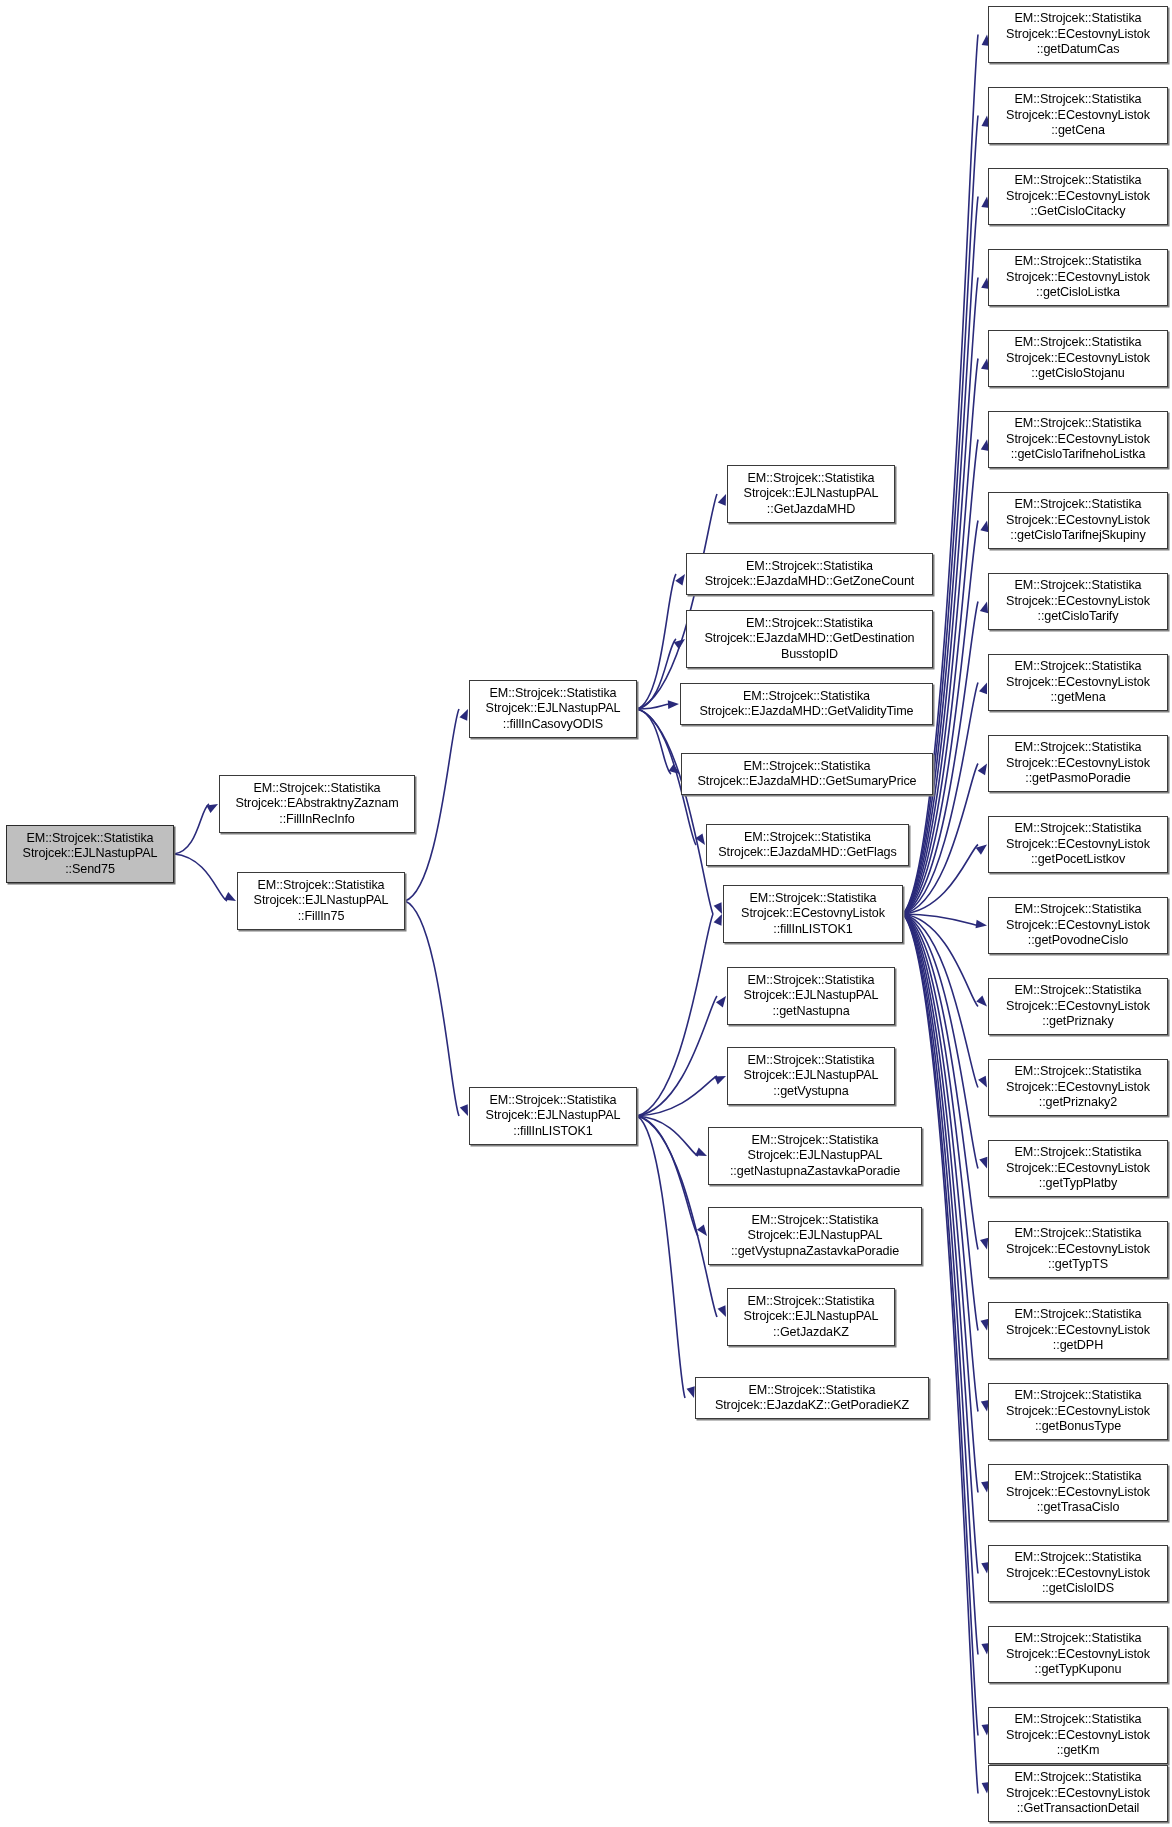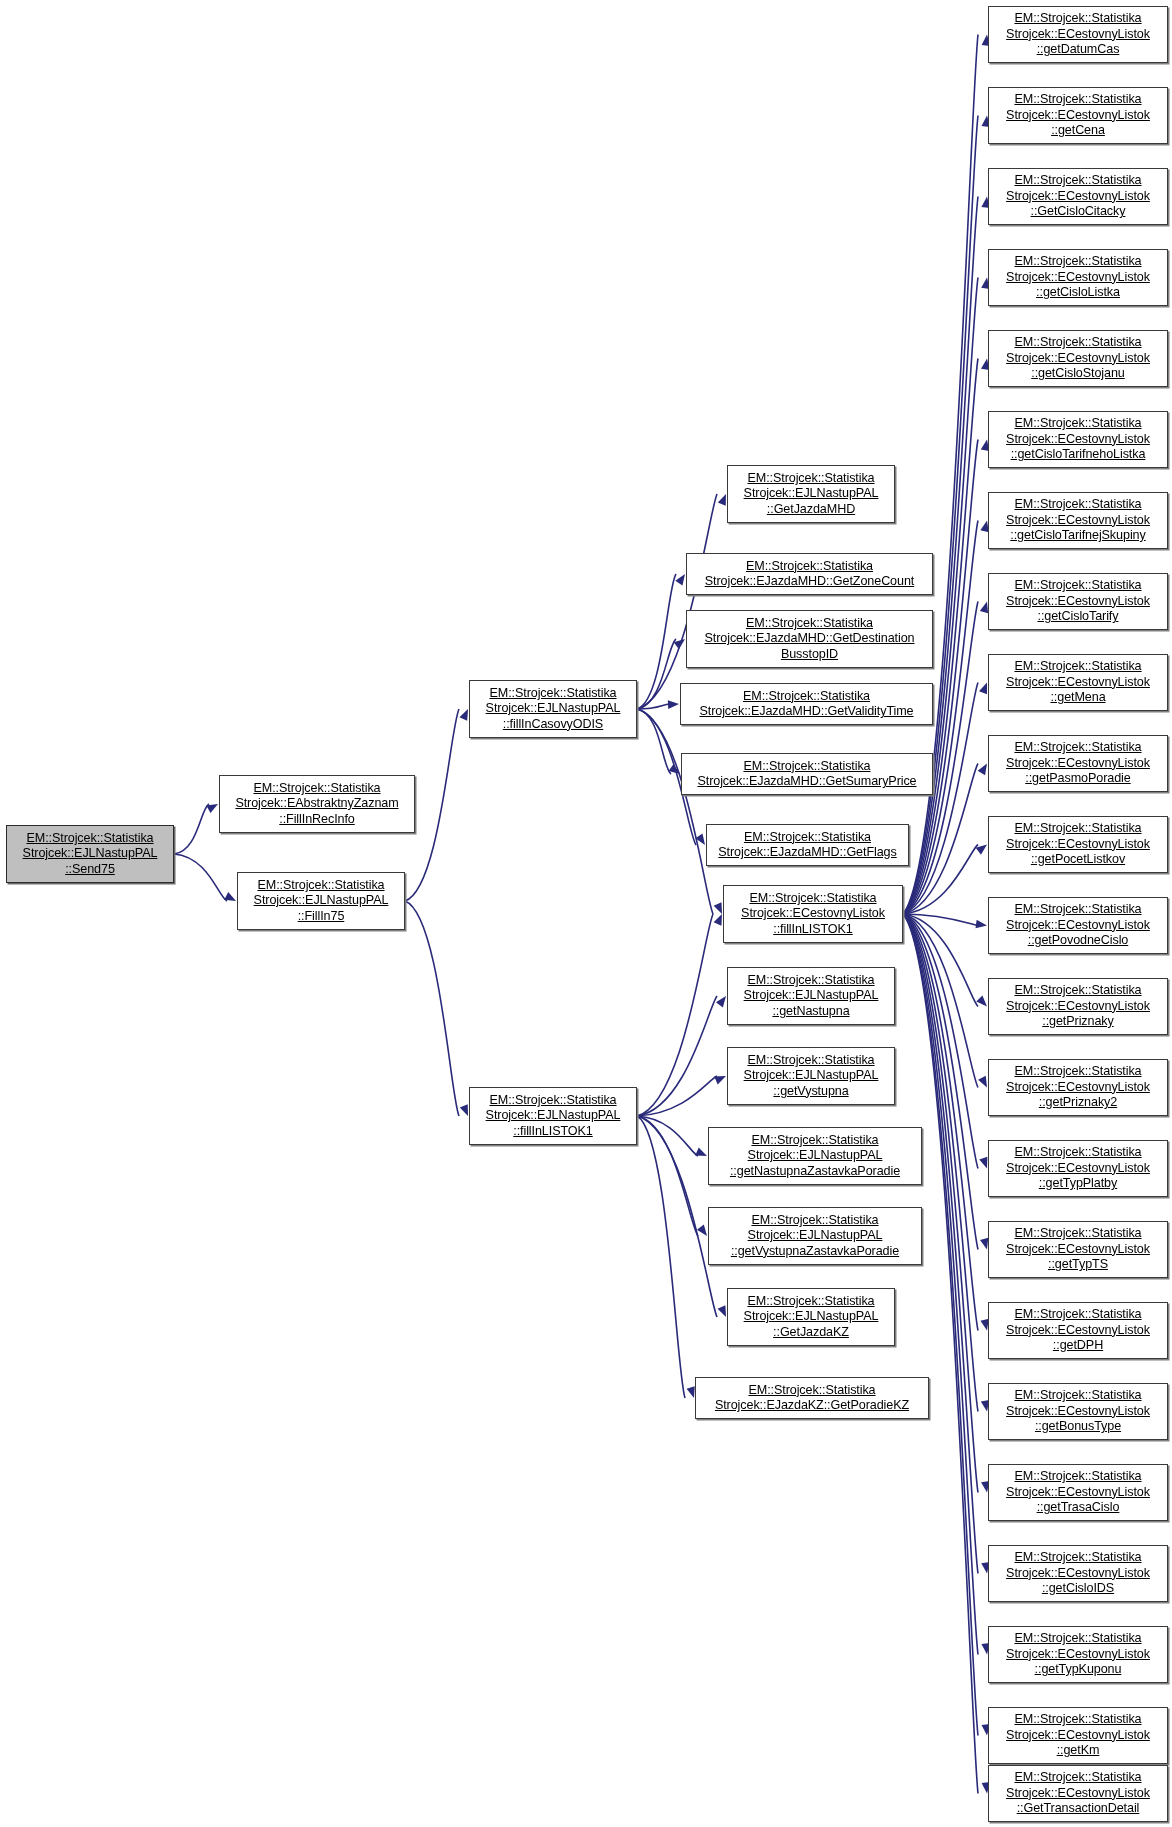--- a/index.html
+++ b/index.html
@@ -51,21 +51,20 @@
     box-shadow: 1.5px 1.5px 0 0 #808080;
   }
   .node.root {
     background: #bfbfbf;
     box-shadow: 1.5px 1.5px 0 0 #6a6a6a;
     border-color: #2b2b2b;
   }
   .node span {
     display: block;
     white-space: pre-line;
-    text-decoration: underline;
   }
 </style>
 </head>
 <body>
 
 <div id="graph-root">
   <svg id="edge-layer" viewBox="0 0 1172 1827">
       <path class="edge" d="M174,854 C198.2,851 200,809 209,804"></path>
       <polygon class="arrowhead" points="218,804 210.4725345667312,813.1009485302876 206.29600535859498,805.5831959556423"></polygon>
       <path class="edge" d="M174,854 C208.1,856.82 218,896.3 227,901"></path>

